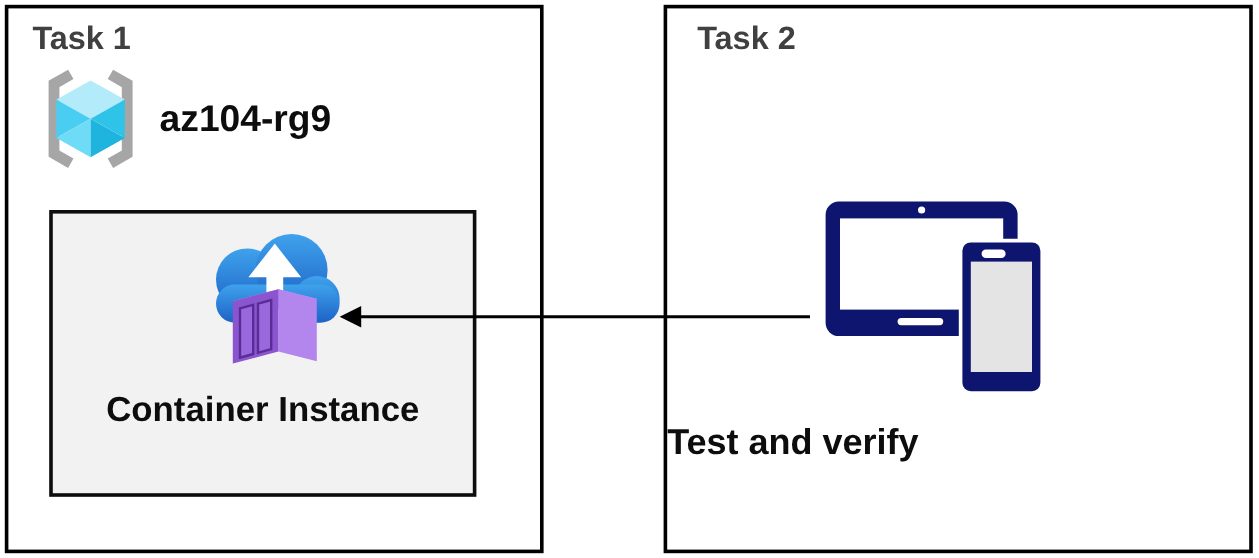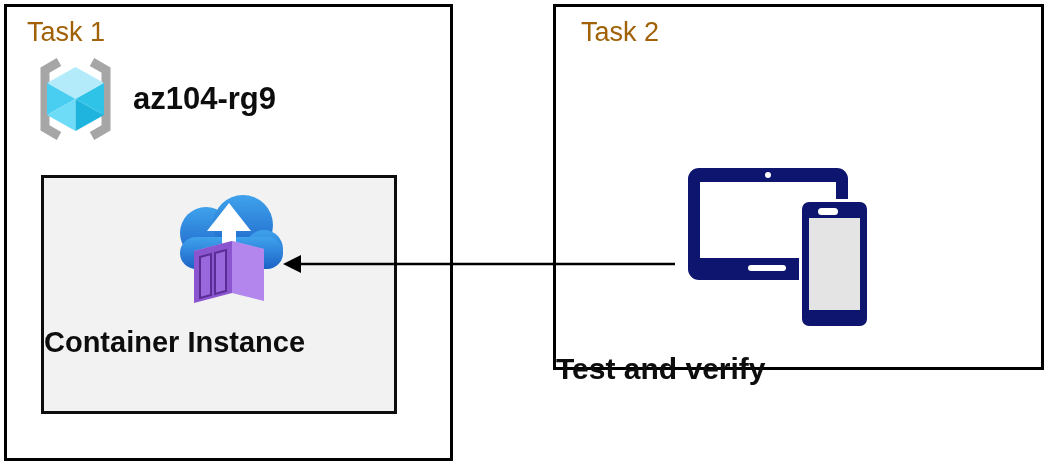--- a/index.html
+++ b/index.html
@@ -5,38 +5,38 @@
   html,body { margin:0; padding:0; background:#ffffff; }
   .stage {
     position:relative; width:1049px; height:465px; background:#ffffff;
     font-family:"Liberation Sans", sans-serif; overflow:hidden;
   }
   .task-box {
     position:absolute; top:4px; border:3px solid #000000; background:#ffffff;
     box-sizing:border-box;
   }
   .task1 { left:4px;  width:449px; height:457px; }
-  .task2 { left:553px; width:491px; height:366px; }
+  .task2 { left:553px; width:491px; height:457px; }
   .task-title {
     position:absolute; left:20px; top:10px;
-    font-size:27px; font-weight:400; color:#a16207;
+    font-size:27px; font-weight:700; color:#404040;
   }
   .rg-row {
     position:absolute; left:21px; top:48px; display:flex; align-items:center;
   }
   .rg-name {
     margin-left:10px; font-size:31px; font-weight:700; color:#0d0d0d;text-align:right;
   }
   .inner-box {
     position:absolute; left:34px; top:168px; width:356px; height:239px;
     background:#f2f2f2; border:3px solid #0d0d0d; box-sizing:border-box;
   }
   .ci-icon { position:absolute; left:126px; top:7px; }
   .inner-label {
-    position:absolute; left:0; right:0; top:148px; 
+    position:absolute; left:0; right:0; top:148px; text-align:center;
     font-size:29px; font-weight:700; color:#0d0d0d;
   }
   .devices-icon { position:absolute; left:129px; top:158px; }
   .caption {
     position:absolute; left:0; right:0; top:345px; text-align:left;
     font-size:30px; font-weight:700; color:#0d0d0d;
   }
   .arrow-svg { position:absolute; left:283px; top:250px; }
 </style>
 </head>

